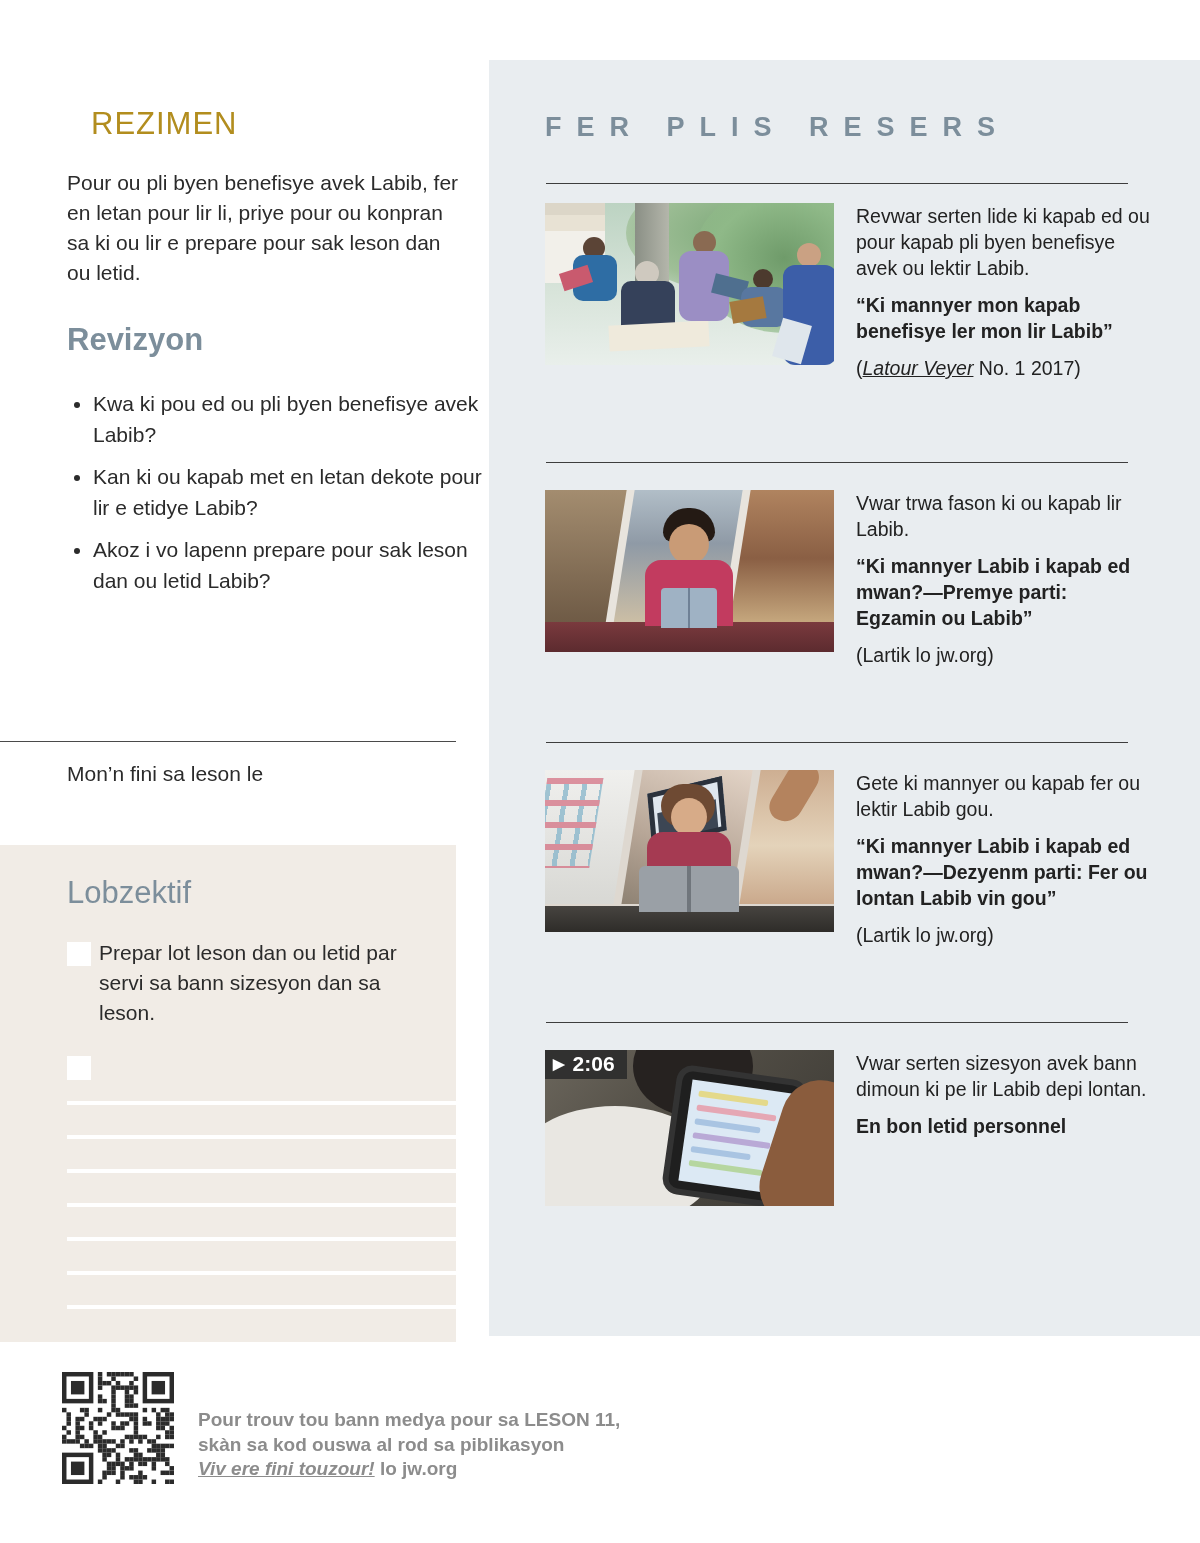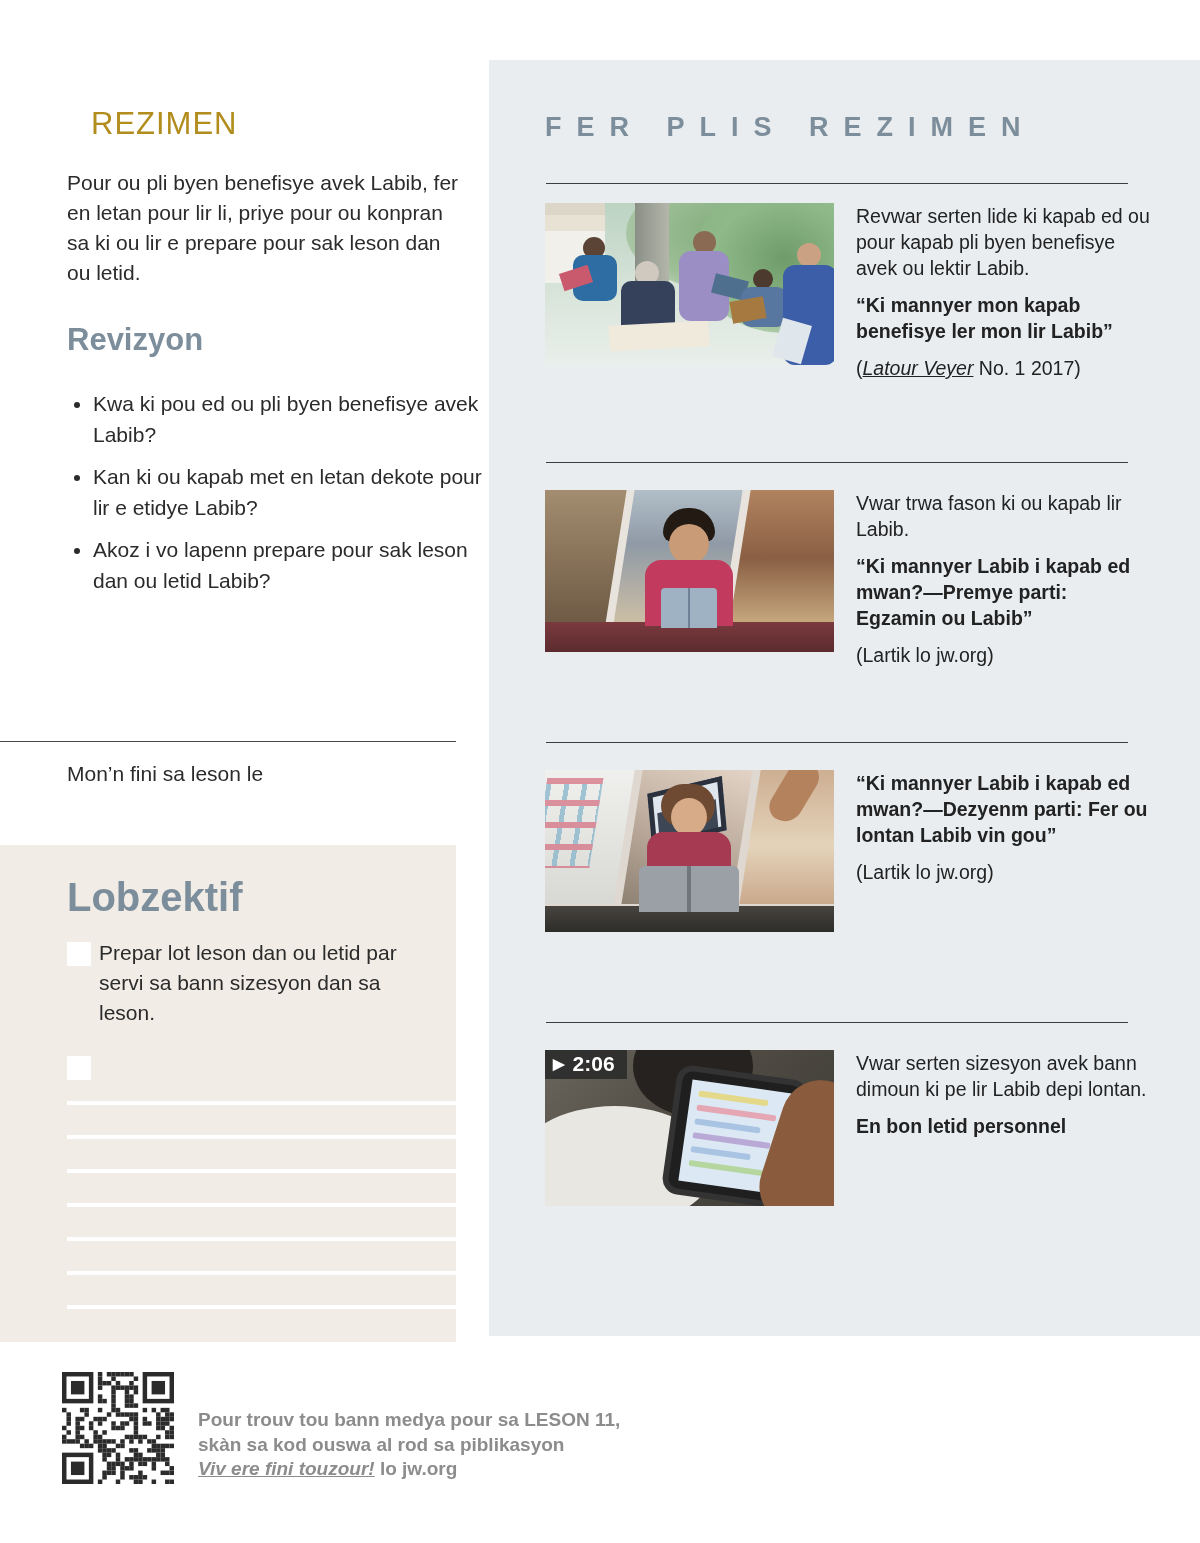--- a/index.html
+++ b/index.html
@@ -32,21 +32,21 @@
   }
   .finished-label{
     left:67px;top:762px;font-size:21px;color:#2b2b2b;
   }
 
   
   .objectives-panel{
     left:0;top:845px;width:456px;height:497px;background:#f1ece6;
   }
   .objectives-title{
-    left:67px;top:875px;font-size:40px;font-weight:700;color:#7c8e9b;
+    left:67px;top:875px;font-size:31px;font-weight:400;color:#7c8e9b;
   }
   .objective-row{position:absolute;left:67px;display:flex;align-items:flex-start;}
   .objective-row .box{
     width:24px;height:24px;background:#ffffff;flex:0 0 24px;margin-top:4px;
   }
   .objective-row .txt{
     margin-left:8px;width:300px;font-size:21px;line-height:30px;color:#2b2b2b;
   }
   .obj-1{top:938px;}
   .obj-2{top:1052px;}
@@ -184,21 +184,21 @@
 
 <div class="write-line" style="top:1101px"></div>
 <div class="write-line" style="top:1135px"></div>
 <div class="write-line" style="top:1169px"></div>
 <div class="write-line" style="top:1203px"></div>
 <div class="write-line" style="top:1237px"></div>
 <div class="write-line" style="top:1271px"></div>
 <div class="write-line" style="top:1305px"></div>
 
 <div class="abs research-panel">
-  <div class="research-title">FER PLIS REZIMEN</div>
+  <div class="research-title">FER PLIS RESERS</div>
 
   <div class="rdivider" style="top:123px"></div>
   <div class="rdivider" style="top:402px"></div>
   <div class="rdivider" style="top:682px"></div>
   <div class="rdivider" style="top:962px"></div>
 
   <div class="rrow" style="top:143px">
     <div class="rimg img1">
       <div class="foliage1"></div>
         <div class="foliage2"></div>
@@ -258,20 +258,21 @@
           <div class="s3f"></div>
         </div>
 
       <div class="table"></div>
       <div class="hair"></div>
         <div class="sc face"></div>
       <div class="shirt"></div>
         <div class="binder"></div>
     </div>
     <div class="rtxt">
+      <p>Gete ki mannyer ou kapab fer ou lektir Labib gou.</p>
       <p class="quote">“Ki mannyer Labib i kapab ed mwan?—Dezyenm parti: Fer ou lontan Labib vin gou”</p>
       <p class="source">(Lartik lo jw.org)</p>
     </div>
   </div>
 
   <div class="rrow" style="top:990px">
     <div class="rimg img4">
       <div class="head"></div>
       <div class="shoulder"></div>
       <div class="tablet">

